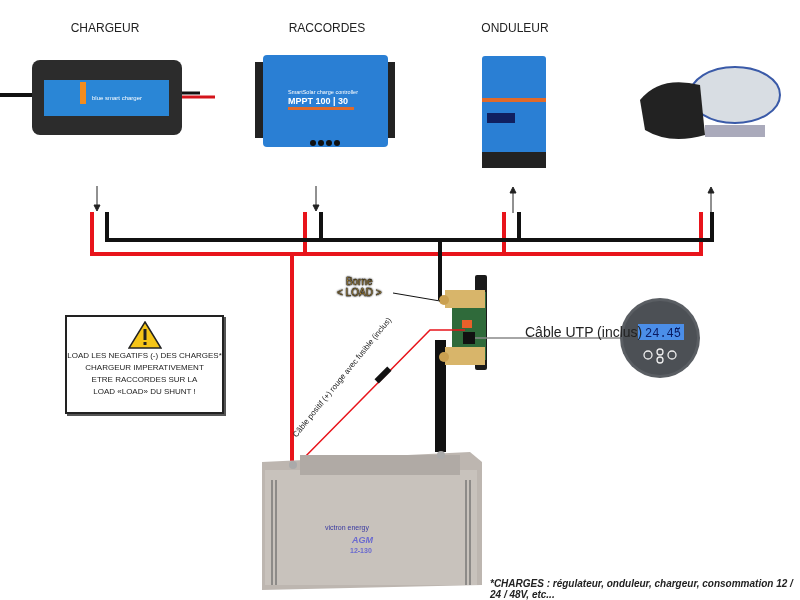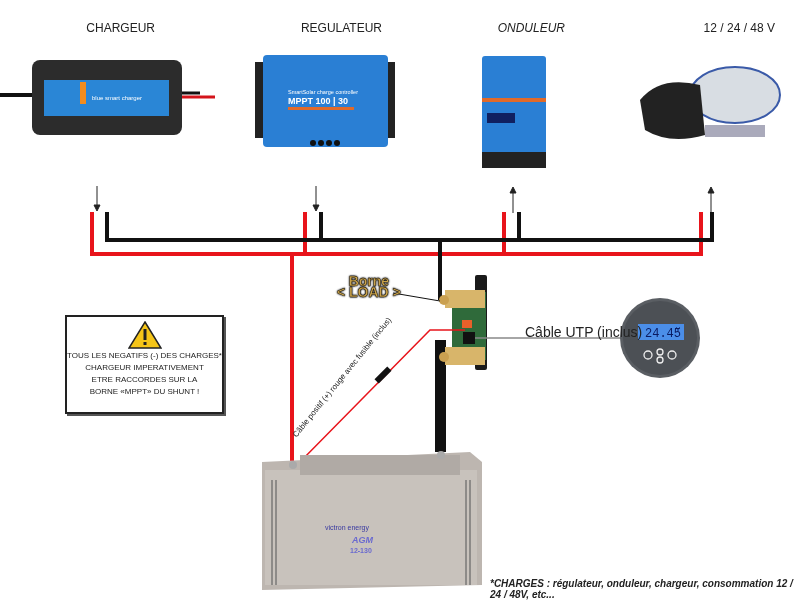--- a/index.html
+++ b/index.html
@@ -1,32 +1,31 @@
 <!DOCTYPE html>
 <html><head>
 <meta charset="utf-8">
 <style>
   html, body { margin:0; padding:0; background:#fff; }
   body { width:800px; height:600px; position:relative; overflow:hidden; font-family:"Liberation Sans", sans-serif; }
-  .label { position:absolute; font-size:12px; color:#222; text-align:right; line-height:16px; }
+  .label { position:absolute; font-size:12px; color:#222; text-align:center; line-height:16px; }
   svg.wires { position:absolute; left:0; top:0; }
   .warn { position:absolute; left:65px; top:315px; width:155px; height:95px; border:2px solid #222; box-shadow:2px 2px 0 #555; background:#fff; text-align:center; font-size:8px; line-height:12px; color:#222; }
   .footnote { position:absolute; left:490px; top:578px; font-size:10px; font-style:italic; color:#222;font-weight:bold; }
-  .borne { position:absolute; left:337px; top:276px; text-align:center; font-size:14px; font-weight:bold; color:#c9a24a; -webkit-text-stroke:0.3px #000; text-shadow:0 0 2px #000,0 0 2px #000; line-height:11px; }
+  .borne { position:absolute; left:337px; top:276px; text-align:center; font-size:10px; font-weight:normal; color:#c9a24a; -webkit-text-stroke:0.3px #000; text-shadow:0 0 2px #000,0 0 2px #000; line-height:11px; }
   .utp { position:absolute; left:525px; top:324px; font-size:14px; color:#222; }
   .diag-label { position:absolute; left:298px; top:430px; font-size:8px; color:#222; transform-origin:left bottom; transform:rotate(-51deg); white-space:nowrap; }
 </style>
 </head>
 <body>
 
 <div class="label" style="left:55px;top:20px;width:100px;">CHARGEUR</div>
-<div class="label" style="left:272px;top:20px;width:110px;">REGULATEUR</div>
-<div class="label" style="left:465px;top:20px;width:100px;font-style:italic;">ONDULEUR</div>
+<div class="label" style="left:272px;top:20px;width:110px;">RACCORDES</div>
+<div class="label" style="left:465px;top:20px;width:100px;">ONDULEUR</div>
 <div class="label" style="left:655px;top:20px;width:120px;">
-  <div>12 / 24 / 48 V</div>
 </div>
 
 <svg class="wires" width="800" height="600">
 
   <g>
     <line x1="0" y1="95" x2="40" y2="95" stroke="#111" stroke-width="4"></line>
     <line x1="178" y1="97" x2="215" y2="97" stroke="#d4141b" stroke-width="3"></line>
     <line x1="178" y1="93" x2="200" y2="93" stroke="#111" stroke-width="3"></line>
     <rect x="32" y="60" width="150" height="75" rx="8" fill="#2c2c2c"></rect>
     <rect x="44" y="80" width="125" height="36" fill="#2a86d6"></rect>
@@ -141,19 +140,19 @@
 <div class="diag-label">Câble positif (+) rouge avec fusible (inclus)</div>
 
 <div class="utp">Câble UTP (inclus)</div>
 
 <div class="warn">
   <svg width="34" height="28" viewBox="0 0 34 28" style="display:block;margin:4px auto 1px auto;">
     <path d="M17 1 L33 27 L1 27 Z" fill="#f5c518" stroke="#222" stroke-width="1.5"></path>
     <rect x="15.5" y="8" width="3" height="11" fill="#222"></rect>
     <rect x="15.5" y="21" width="3" height="3" fill="#222"></rect>
   </svg>
-  <div>TOUS LES NEGATIFS (-) DES CHARGES*</div>
+  <div>LOAD LES NEGATIFS (-) DES CHARGES*</div>
   <div>CHARGEUR IMPERATIVEMENT</div>
   <div>ETRE RACCORDES SUR LA</div>
-  <div>BORNE «MPPT» DU SHUNT !</div>
+  <div>LOAD «LOAD» DU SHUNT !</div>
 </div>
 
 <div class="footnote"><b>*CHARGES</b><span> : régulateur, onduleur, chargeur, consommation 12 / 24 / 48V, etc...</span></div>
 
 </body></html>

